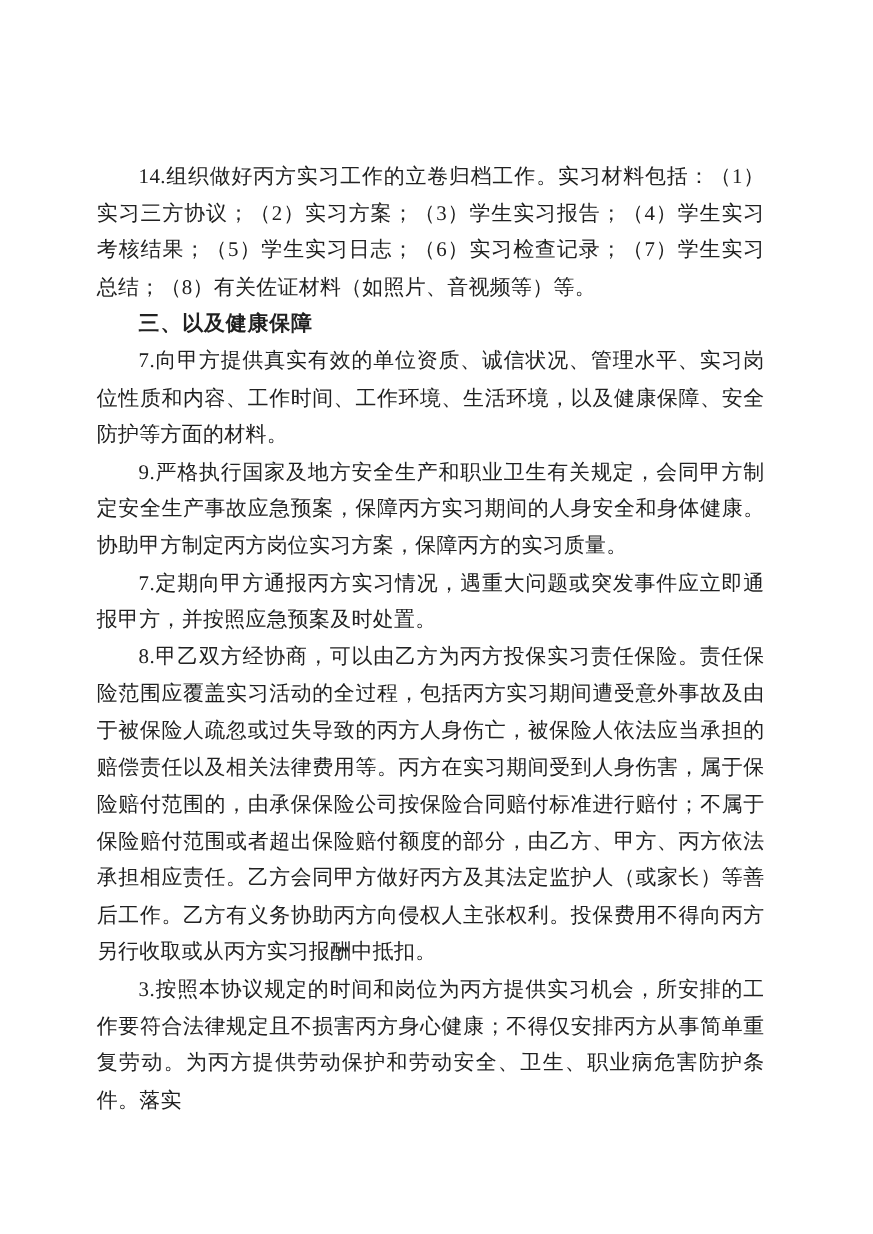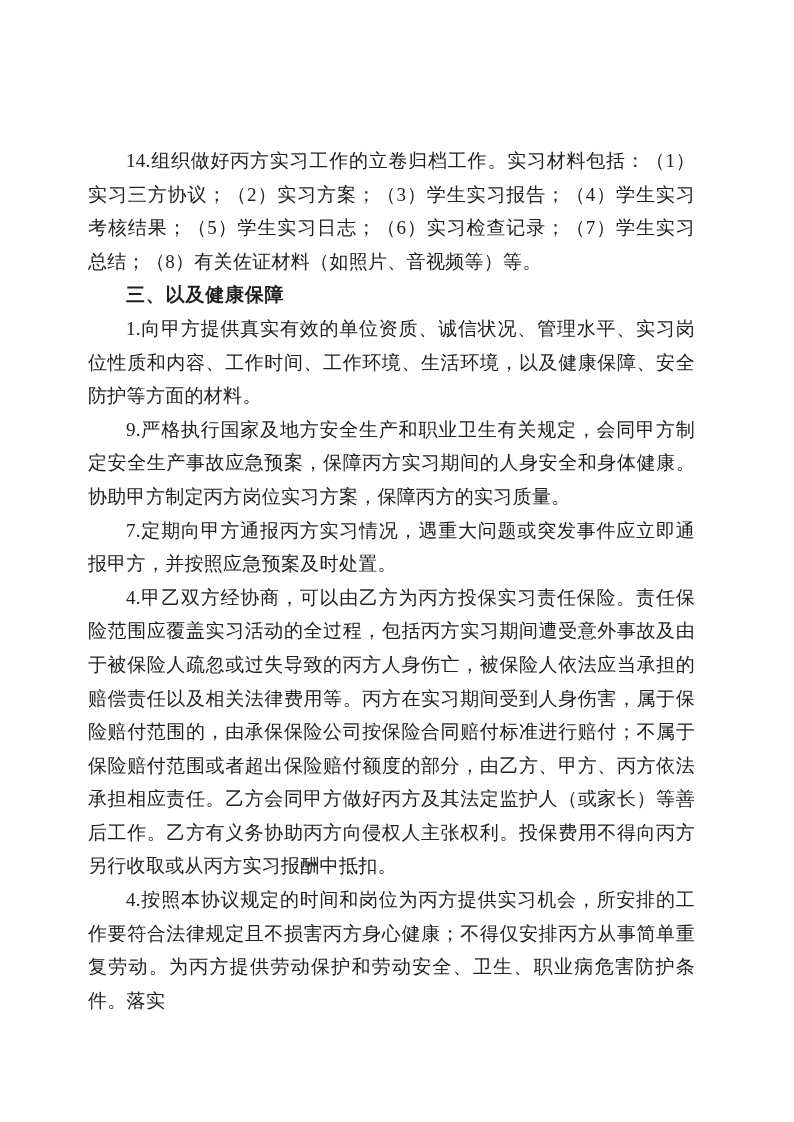--- a/index.html
+++ b/index.html
@@ -45,19 +45,19 @@
     letter-spacing: 0.8px;
   }
 </style>
 </head>
 <body>
 
 <div class="page">
   <div class="content">
     <p class="para">14.组织做好丙方实习工作的立卷归档工作。实习材料包括：（1）实习三方协议；（2）实习方案；（3）学生实习报告；（4）学生实习考核结果；（5）学生实习日志；（6）实习检查记录；（7）学生实习总结；（8）有关佐证材料（如照片、音视频等）等。</p>
     <p class="para heading">三、以及健康保障</p>
-    <p class="para">1.向甲方提供真实有效的单位资质、诚信状况、管理水平、实习岗位性质和内容、工作时间、工作环境、生活环境，以及健康保障、安全防护等方面的材料。</p>
+    <p class="para">7.向甲方提供真实有效的单位资质、诚信状况、管理水平、实习岗位性质和内容、工作时间、工作环境、生活环境，以及健康保障、安全防护等方面的材料。</p>
     <p class="para">9.严格执行国家及地方安全生产和职业卫生有关规定，会同甲方制定安全生产事故应急预案，保障丙方实习期间的人身安全和身体健康。协助甲方制定丙方岗位实习方案，保障丙方的实习质量。</p>
     <p class="para">7.定期向甲方通报丙方实习情况，遇重大问题或突发事件应立即通报甲方，并按照应急预案及时处置。</p>
-    <p class="para">4.甲乙双方经协商，可以由乙方为丙方投保实习责任保险。责任保险范围应覆盖实习活动的全过程，包括丙方实习期间遭受意外事故及由于被保险人疏忽或过失导致的丙方人身伤亡，被保险人依法应当承担的赔偿责任以及相关法律费用等。丙方在实习期间受到人身伤害，属于保险赔付范围的，由承保保险公司按保险合同赔付标准进行赔付；不属于保险赔付范围或者超出保险赔付额度的部分，由乙方、甲方、丙方依法承担相应责任。乙方会同甲方做好丙方及其法定监护人（或家长）等善后工作。乙方有义务协助丙方向侵权人主张权利。投保费用不得向丙方另行收取或从丙方实习报酬中抵扣。</p>
-    <p class="para">4.按照本协议规定的时间和岗位为丙方提供实习机会，所安排的工作要符合法律规定且不损害丙方身心健康；不得仅安排丙方从事简单重复劳动。为丙方提供劳动保护和劳动安全、卫生、职业病危害防护条件。落实</p>
+    <p class="para">8.甲乙双方经协商，可以由乙方为丙方投保实习责任保险。责任保险范围应覆盖实习活动的全过程，包括丙方实习期间遭受意外事故及由于被保险人疏忽或过失导致的丙方人身伤亡，被保险人依法应当承担的赔偿责任以及相关法律费用等。丙方在实习期间受到人身伤害，属于保险赔付范围的，由承保保险公司按保险合同赔付标准进行赔付；不属于保险赔付范围或者超出保险赔付额度的部分，由乙方、甲方、丙方依法承担相应责任。乙方会同甲方做好丙方及其法定监护人（或家长）等善后工作。乙方有义务协助丙方向侵权人主张权利。投保费用不得向丙方另行收取或从丙方实习报酬中抵扣。</p>
+    <p class="para">3.按照本协议规定的时间和岗位为丙方提供实习机会，所安排的工作要符合法律规定且不损害丙方身心健康；不得仅安排丙方从事简单重复劳动。为丙方提供劳动保护和劳动安全、卫生、职业病危害防护条件。落实</p>
   </div>
 </div>
 
 </body></html>

